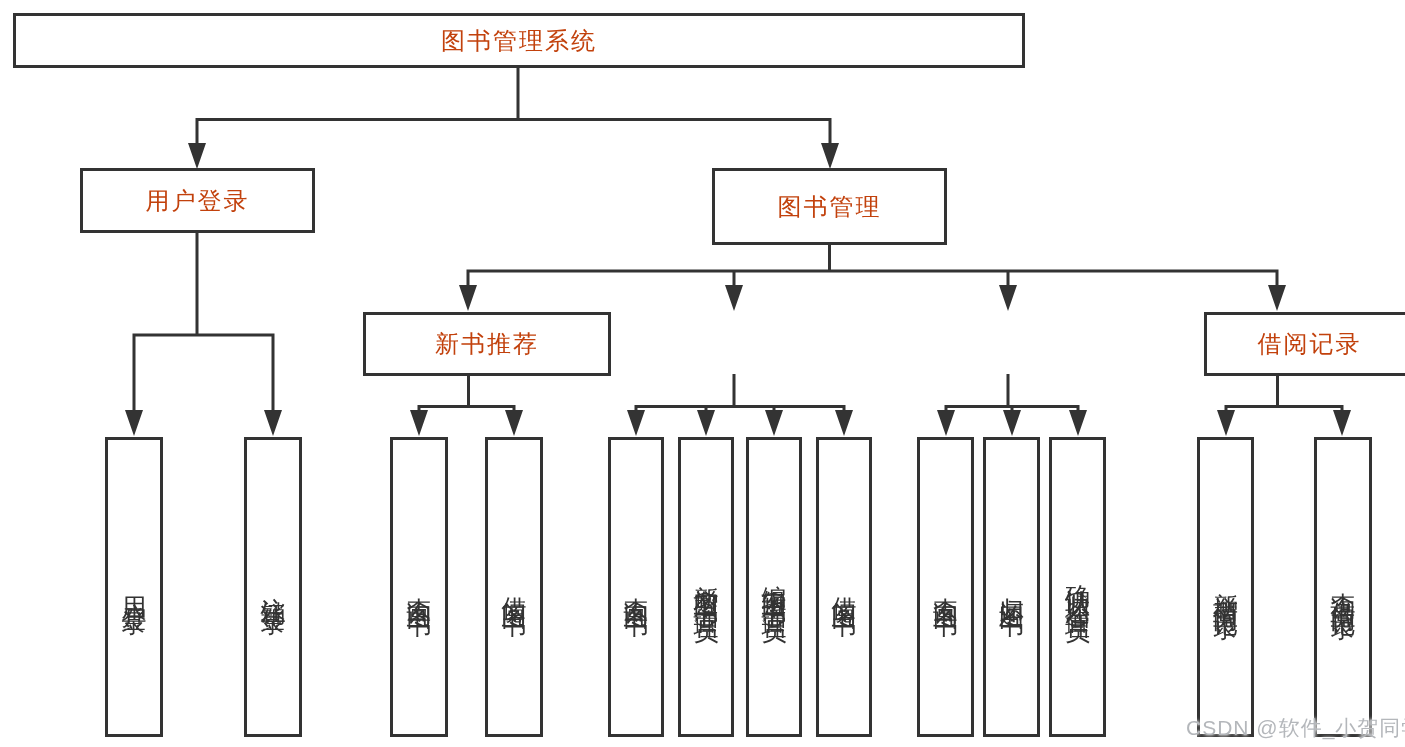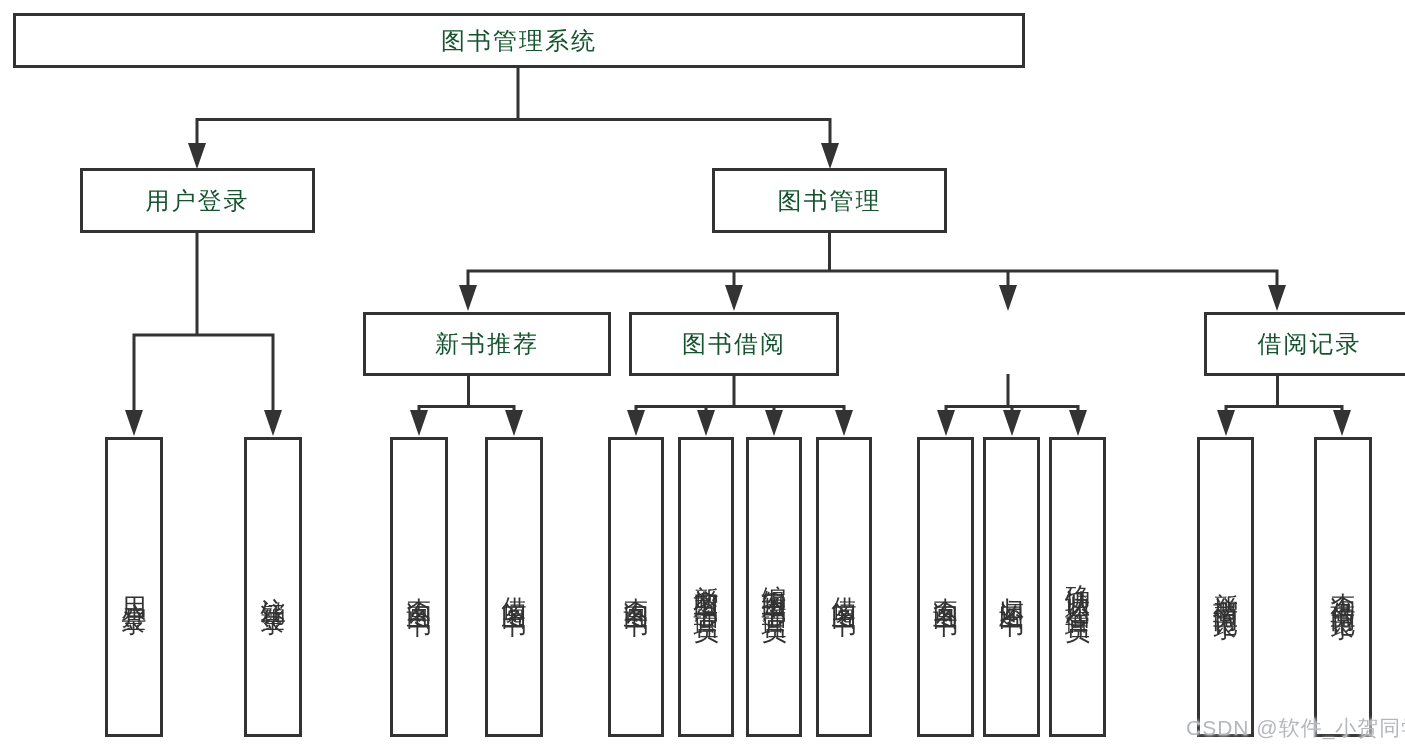--- a/index.html
+++ b/index.html
@@ -7,21 +7,21 @@
     position:relative; width:1405px; height:747px; background:#ffffff;
     font-family:"Liberation Sans","DejaVu Sans",sans-serif; color:#333333;
     overflow:hidden;
   }
   .wires { position:absolute; left:0; top:0; width:1405px; height:747px; }
   .cl { stroke:#333333; stroke-width:3; fill:none; }
   .ch { fill:#333333; stroke:none; }
   .node {
     position:absolute; box-sizing:border-box; border:3px solid #333333;
     background:#ffffff; display:flex; align-items:center; justify-content:center;
-    font-size:24px; letter-spacing:2px; color:#14532d; white-space:nowrap;
+    font-size:24px; letter-spacing:2px; color:#c2410c; white-space:nowrap;
   }
   .leaf {
     position:absolute; box-sizing:border-box; border:3px solid #333333;
     background:#ffffff; display:flex; align-items:center; justify-content:center;
     top:437px; height:300px; width:58px;
   }
   .leaf span {
     writing-mode:vertical-rl; text-orientation:mixed;
     font-size:25px; letter-spacing:5px; color:#333333; line-height:1;
   }
@@ -63,24 +63,23 @@
     </g>
     <g>
       <path class="cl" d="M1277.5 374 V408 M1224.5 406.5 H1343.5 M1226 407 V418 M1342 407 V418"></path>
       <path class="ch" d="M1226 436 l-9 -26 h18 z M1342 436 l-9 -26 h18 z"></path>
     </g>
   </svg>
 
   <div class="node" style="left:13px; top:13px; width:1012px; height:55px;">图书管理系统</div>
 
   <div class="node" style="left:80px; top:168px; width:235px; height:65px;">用户登录</div>
-  <div class="node" style="left:712px; top:168px; width:235px; height:65px;">图书管理</div>
+  <div class="node" style="left:712px; top:168px; width:235px; height:77px;">图书管理</div>
 
   <div class="node" style="left:363px; top:312px; width:248px; height:64px;">新书推荐</div>
-  <div class="node" style="left:629px; top:312px; width:210px; height:64px;">图书借阅</div>
   <div class="node" style="left:1172px; top:312px; width:211px; height:64px;margin-left:32px;">借阅记录</div>
 
   <div class="leaf" style="left:105px;">
     <span>用户登录</span>
   </div>
   <div class="leaf" style="left:244px;">
     <span>注销登录</span>
   </div>
 
   <div class="leaf" style="left:390px;">

